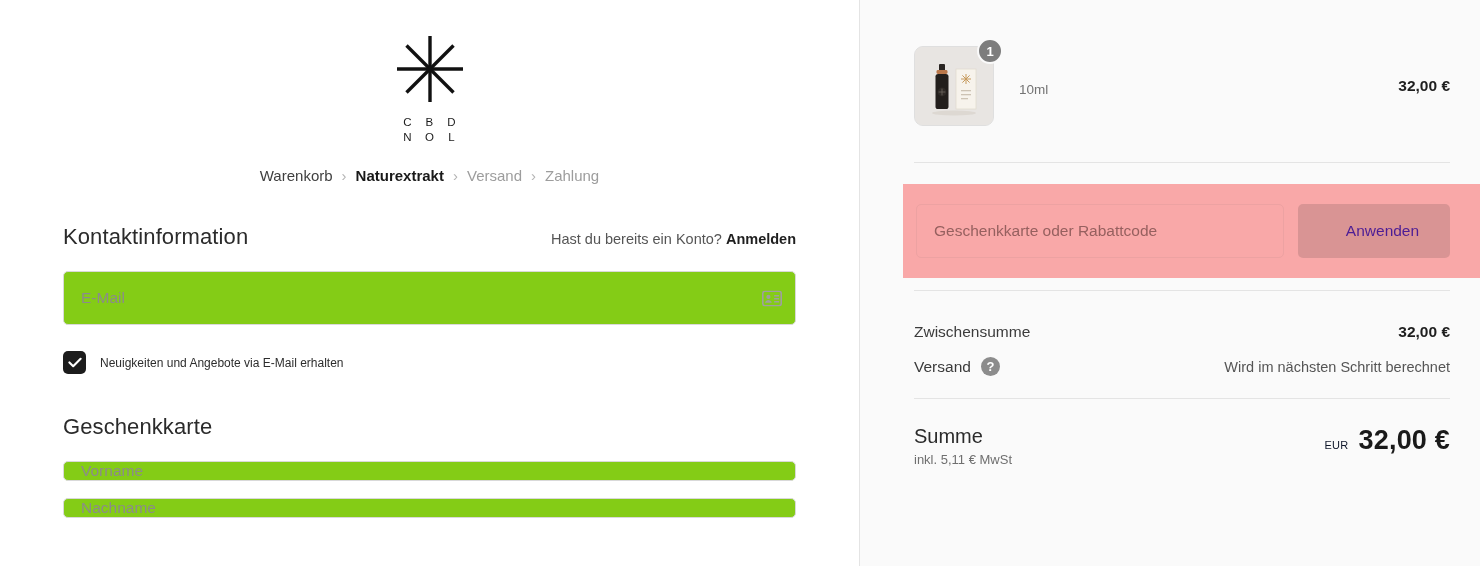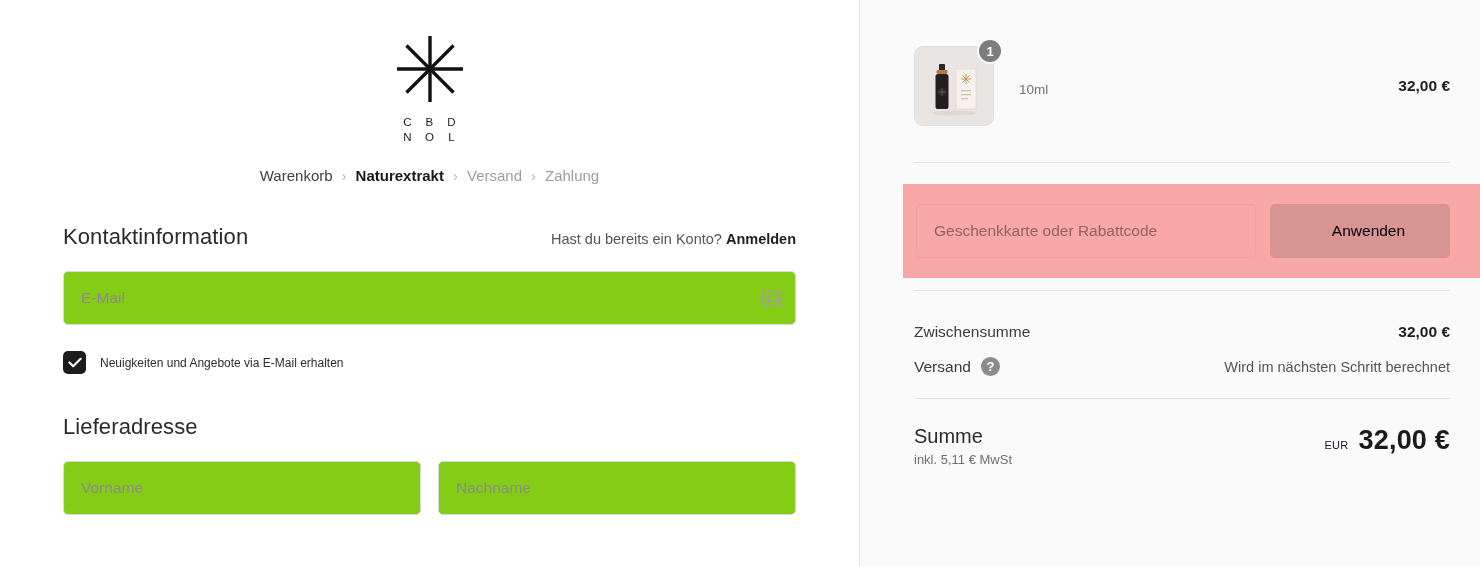--- a/index.html
+++ b/index.html
@@ -83,21 +83,21 @@
   }
 
   
   .check-row { display: flex; align-items: center; gap: 14px; margin-top: 26px; }
   .checkbox {
     width: 23px; height: 23px; border-radius: 5px; background: #1c1c1c;
     display: flex; align-items: center; justify-content: center; flex: 0 0 auto;
   }
   .check-label { font-size: 12px; color: #2d2d2d; }
 
-  .name-row { display: flex; gap: 17px; margin-top: 21px; }
+  .name-row { display: flex; gap: 17px; margin-top: 21px; flex-direction: column; }
   .name-row .field { margin-top: 0; flex: 1 1 0; }
 
   
   .summary {
     width: 621px; height: 566px;
     background: #fafafa;
     border-left: 1px solid #e4e4e4;
     position: relative;
   }
   .sum-pad { padding: 0 30px 0 54px; }
@@ -141,23 +141,23 @@
     display: flex; align-items: center;
   }
   .discount-input input {
     border: 0; outline: 0; background: transparent;
     width: 100%; height: 100%; padding: 0 17px;
     font-family: "Liberation Sans", sans-serif;
     font-size: 15.5px; color: #8a5b5b;
   }
   .discount-input input::placeholder { color: #96605f; }
   .apply-btn {
-    flex: 0 0 auto; width: 180px; height: 54px;
+    flex: 0 0 auto; width: 152px; height: 54px;
     border: 0; border-radius: 5px;
-    background: #d99494; color: #000000;
+    background: #d99494; color: #4c1d95;
     font-family: "Liberation Sans", sans-serif;
     font-size: 15.5px; cursor: default; padding-left: 17px;
   }
 
   
   .totals { padding-top: 24px; }
   .total-row {
     display: flex; align-items: center; justify-content: space-between;
     padding: 8px 0;
   }
@@ -246,21 +246,21 @@
       <div class="check-row">
         <span class="checkbox">
           <svg width="14" height="11" viewBox="0 0 14 11" aria-hidden="true">
             <polyline points="1.4,5.4 5.2,9.2 12.6,1.8" fill="none" stroke="#ffffff" stroke-width="2.1" stroke-linecap="round" stroke-linejoin="round"></polyline>
           </svg>
         </span>
         <span class="check-label">Neuigkeiten und Angebote via E-Mail erhalten</span>
       </div>
 
       <div class="sec-head">
-        <div class="sec-title">Lieferadresse</div>
+        <div class="sec-title">Geschenkkarte</div>
       </div>
 
       <div class="name-row">
         <div class="field">
           <input type="text" placeholder="Vorname" style="">
         </div>
         <div class="field">
           <input type="text" placeholder="Nachname" style="">
         </div>
       </div>

